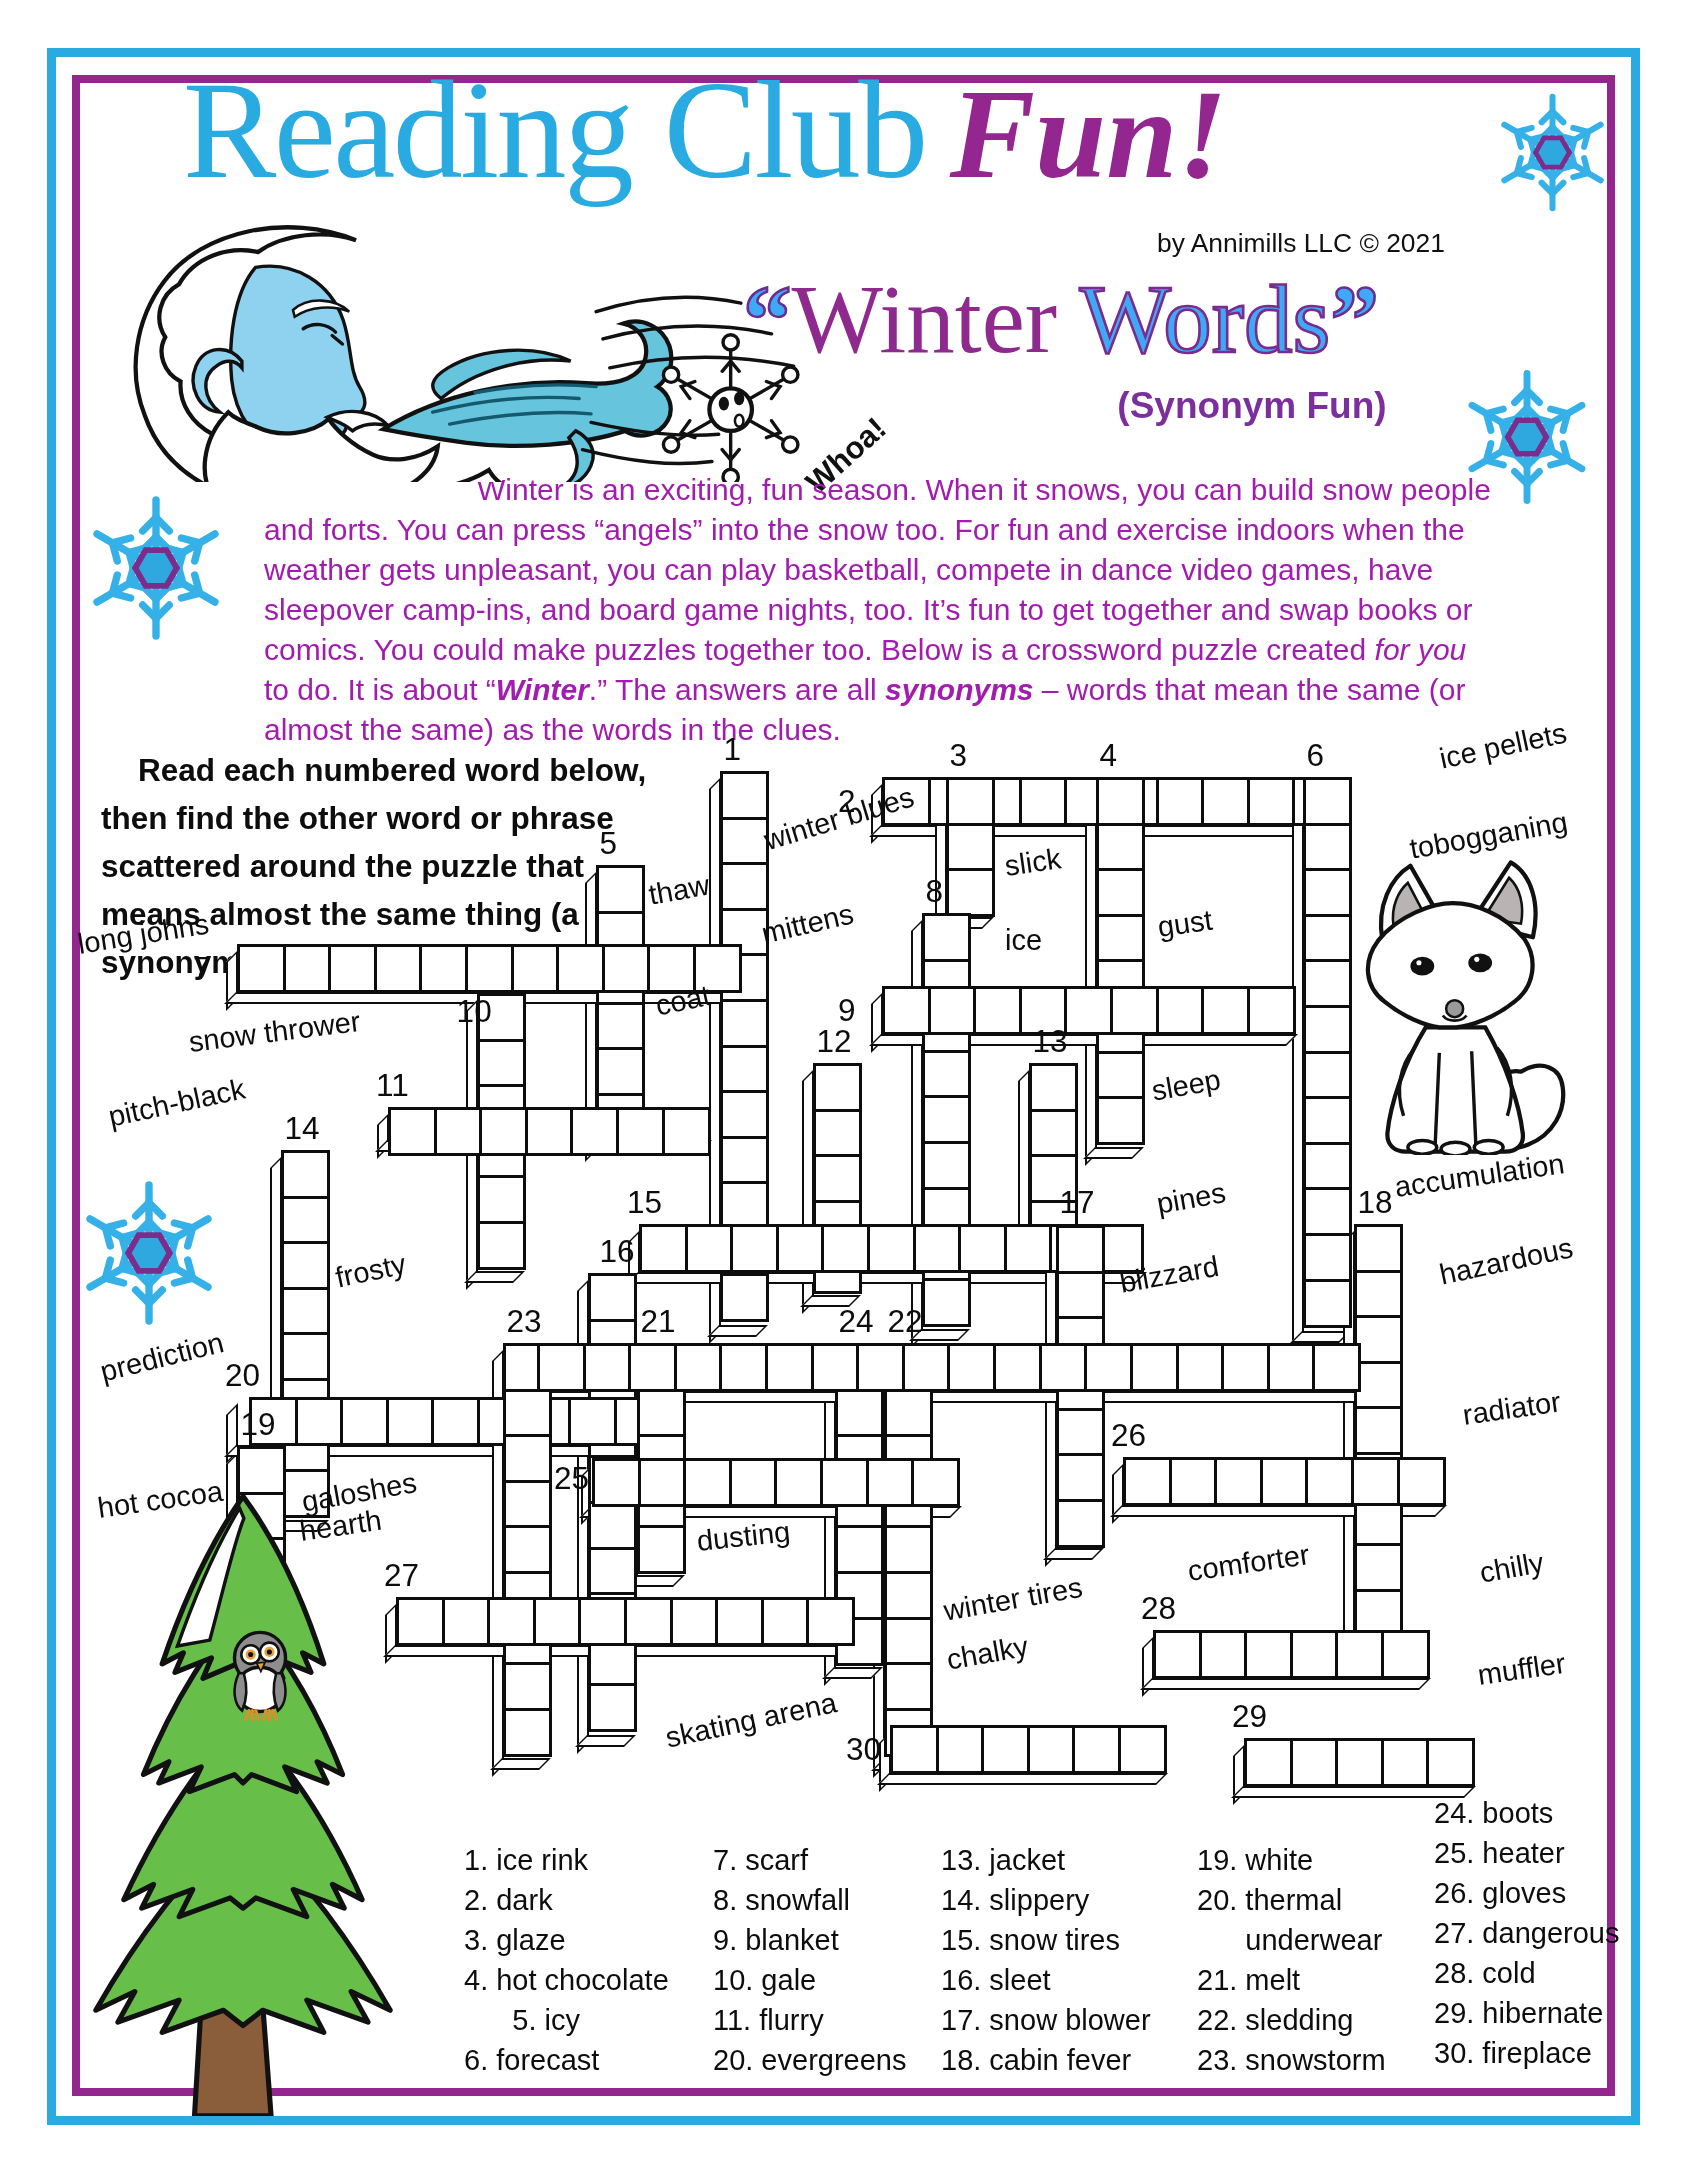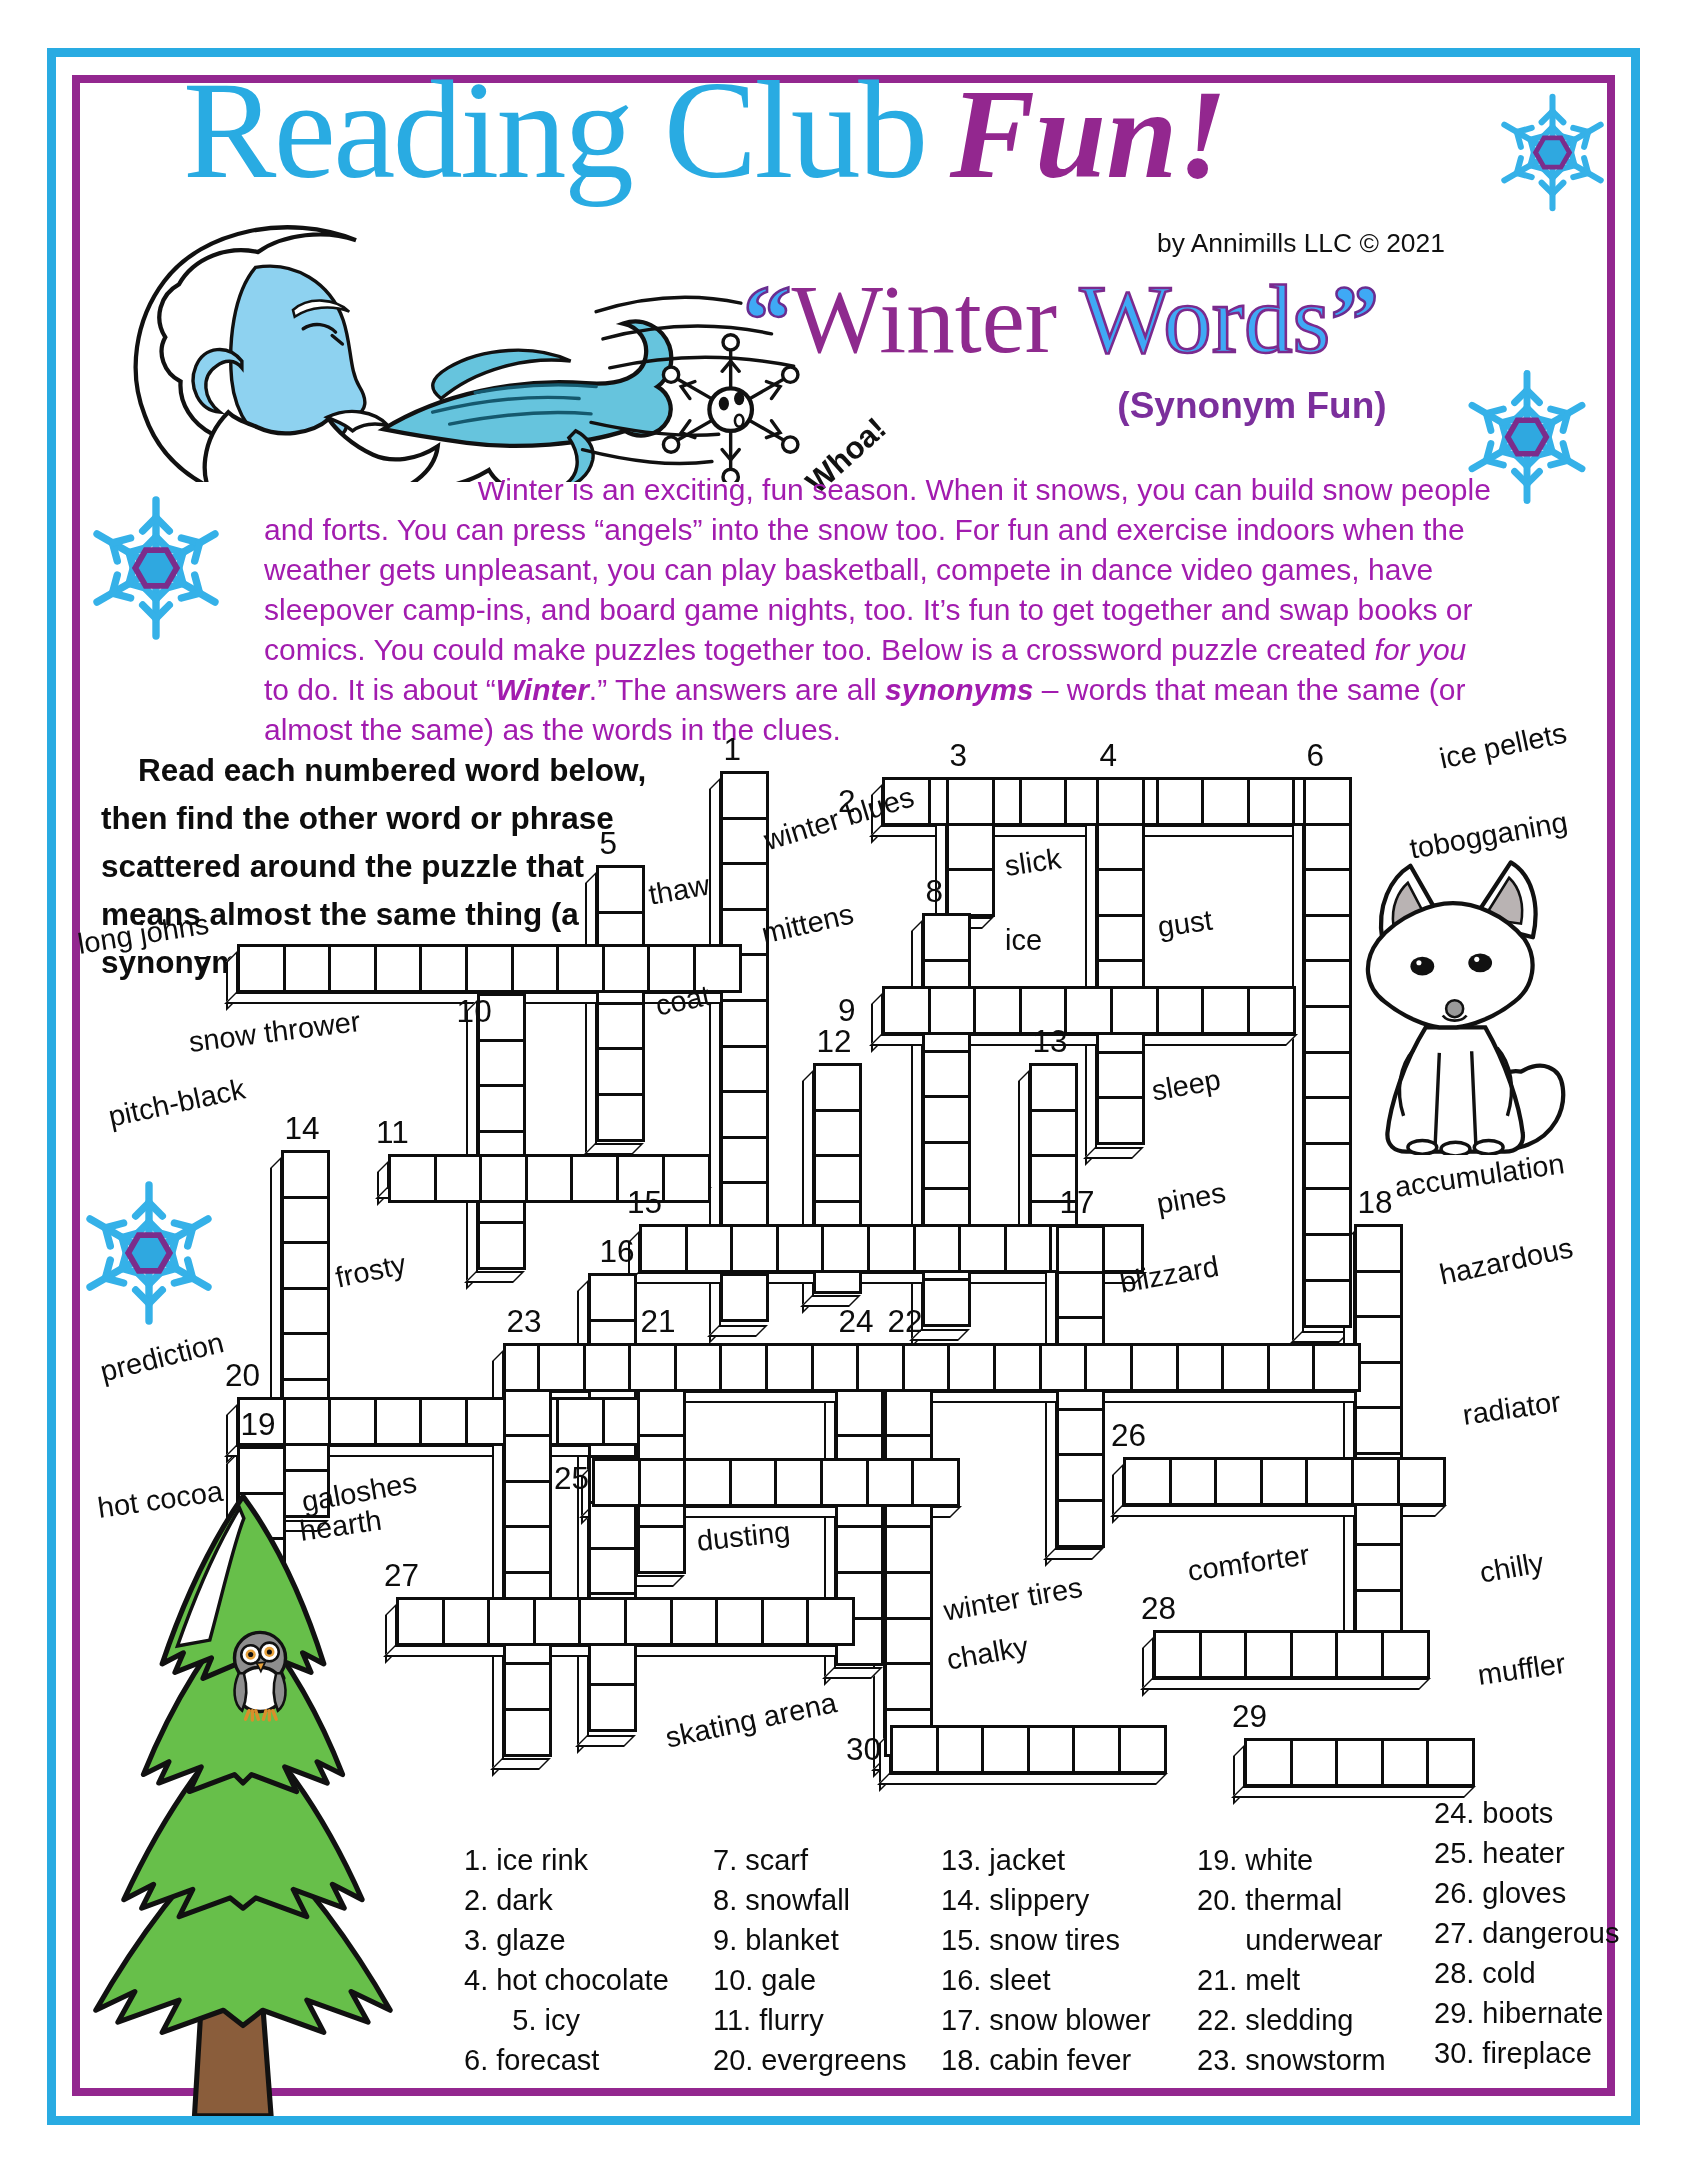--- a/index.html
+++ b/index.html
@@ -259,21 +259,21 @@
         <i class="face face-l"></i>
         <i class="face face-b"></i>
         <div class="cell"></div>
         <div class="cell"></div>
         <div class="cell"></div>
         <div class="cell"></div>
         <div class="cell"></div>
         <div class="cell"></div>
         <div class="num" style="left: -20.4px; top: 3.4px;">10</div>
       </div>
-      <div class="slot across" style="left: 388px; top: 1154px; width: 325px; height: 34px; text-align: center;">
+      <div class="slot across" style="left: 388px; top: 1107px; width: 325px; height: 34px; text-align: center;">
         <i class="face face-l"></i>
         <i class="face face-b"></i>
         <div class="cell"></div>
         <div class="cell"></div>
         <div class="cell"></div>
         <div class="cell"></div>
         <div class="cell"></div>
         <div class="cell"></div>
         <div class="cell"></div>
         <div class="num" style="left: -12px; top: -37px;">11</div>
@@ -369,21 +369,21 @@
       </div>
       <div class="slot down" style="left: 237px; top: 1446px; width: 49px; height: 187px;">
         <i class="face face-l"></i>
         <i class="face face-b"></i>
         <div class="cell"></div>
         <div class="cell"></div>
         <div class="cell"></div>
         <div class="cell"></div>
         <div class="num" style="left: 3.4px; top: -37px;">19</div>
       </div>
-      <div class="slot across" style="left: 237px; top: 1397px; width: 417px; height: 49px;">
+      <div class="slot across" style="left: 237px; top: 1397px; width: 417px; height: 49px; padding-left: 12px;">
         <i class="face face-l"></i>
         <i class="face face-b"></i>
         <div class="cell"></div>
         <div class="cell"></div>
         <div class="cell"></div>
         <div class="cell"></div>
         <div class="cell"></div>
         <div class="cell"></div>
         <div class="cell"></div>
         <div class="cell"></div>

